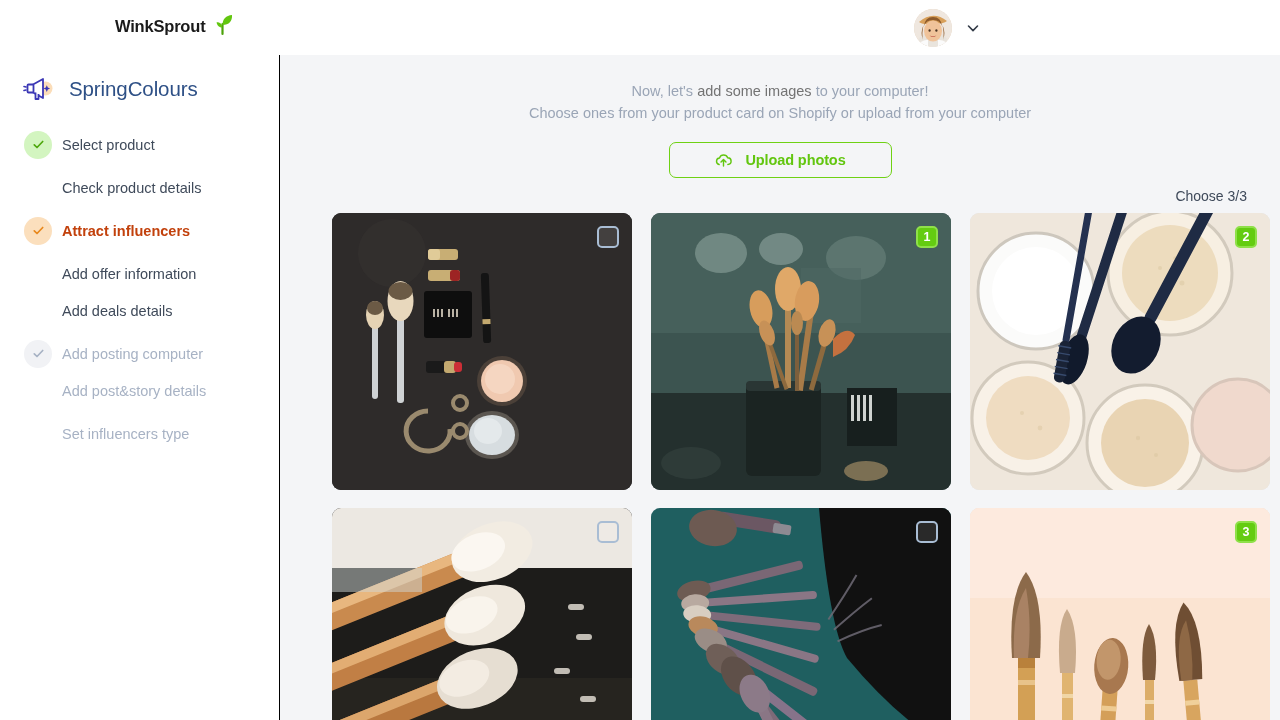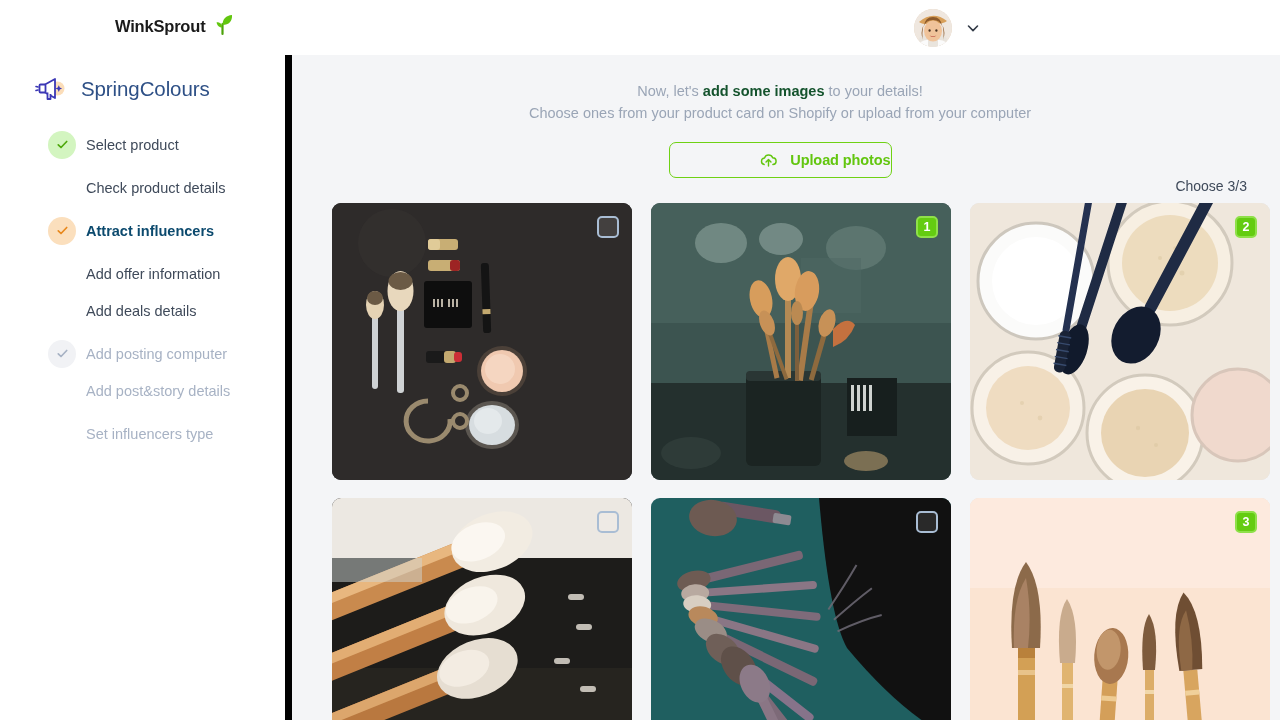--- a/index.html
+++ b/index.html
@@ -33,77 +33,77 @@
     display: flex; align-items: center; gap: 14px;
   }
   .avatar {
     width: 38px; height: 38px; border-radius: 50%;
     overflow: hidden; background: #e7d7c6; display:block;
   }
   .chev { width: 14px; height: 14px; display:block; }
 
   
   .sidebar {
-    position: absolute; left: 12px; top: 55px;
+    position: absolute; left: 0; top: 55px;
     width: 280px; height: 665px;
     background: #ffffff;
-    border-right: 7px solid #000000;
+    border-right: 1px solid #000000;
     z-index: 10;
   }
   .camp-head {
     display: flex; align-items: center; gap: 13px;
     padding: 17px 0 0 22px;
   }
   .camp-title {
     font-size: 20.5px; font-weight: 400; color: #2e5086;
     letter-spacing: -0.1px;
   }
   .megaphone { width: 34px; height: 34px; display:block; }
 
   .steps { margin-top: 22px; }
   .step {
     display: flex; align-items: center;
-    height: 33px; padding-left: 36px;
+    height: 33px; padding-left: 24px;
     margin-bottom: 4px;
   }
   .step-circle {
     width: 28px; height: 28px; border-radius: 50%;
     display: flex; align-items: center; justify-content: center;
     flex: 0 0 28px;
   }
   .step-circle.green { background: #d3f5c0; }
   .step-circle.peach { background: #fbdfbd; }
   .step-circle.grey  { background: #f1f2f5; }
   .step-circle.none  { background: transparent; }
   .step-label {
     margin-left: 10px; font-size: 14.5px; color: #3f4a5a;
     white-space: nowrap;
   }
-  .step-label.bold { font-weight: 700; color: #0c4a6e; }
+  .step-label.bold { font-weight: 700; color: #c2410c; }
   .step-label.muted { color: #a7b2c4; }
-  .step.sub { padding-left: 36px; }
+  .step.sub { padding-left: 24px; }
   .step.sub .step-circle { background: transparent; }
   .step.gap-top { margin-top: 10px; }
 
   
   .main {
     position: absolute; left: 280px; top: 55px;
     width: 1000px; height: 665px;
     background: #f4f5f7;
     overflow: hidden;
   }
   .intro { text-align: center; padding-top: 25px; }
   .intro-line {
     font-size: 14.5px; color: #9aa5b6; line-height: 22px;
   }
-  .intro-line b { color: #14532d; font-weight: 700; }
+  .intro-line b { color: #737373; font-weight: 400; }
 
   .upload-btn {
-    display: flex; align-items: center; justify-content: flex-end; gap: 12px;
-    width: 223px; height: 36px; margin: 18px auto 0;
+    display: flex; align-items: center; justify-content: center; gap: 12px;
+    width: 223px; height: 36px; margin: 18px auto 10px;
     border: 1.6px solid #6fd114; border-radius: 7px;
     background: #f4f5f7; cursor: pointer;
   }
   .upload-label {
     font-size: 14.5px; font-weight: 700; color: #62c60f;
     letter-spacing: -0.1px;
   }
   .upload-icon { width: 19px; height: 19px; display:block; }
 
   .choose {
@@ -255,21 +255,21 @@
       <span class="step-label muted">Set influencers type</span>
     </div>
 
   </div>
 </div>
 
 <div class="main">
 
   <div class="intro">
     <div class="intro-line">
-      <span>Now, let's </span><b>add some images</b><span> to your details!</span>
+      <span>Now, let's </span><b>add some images</b><span> to your computer!</span>
     </div>
     <div class="intro-line">Choose ones from your product card on Shopify or upload from your computer</div>
   </div>
 
   <div class="upload-btn">
     <span class="upload-icon">
       <svg viewBox="0 0 20 20" width="19" height="19">
         <path d="M5.4 14.2 A3.5 3.5 0 0 1 5.8 7.3 A4.6 4.6 0 0 1 14.4 7.2 A3.5 3.5 0 0 1 14.6 14.2" stroke="#62c60f" stroke-width="1.5" fill="none" stroke-linecap="round"></path>
         <path d="M10 15.8 L10 9.2 M7.4 11.6 L10 9 L12.6 11.6" stroke="#62c60f" stroke-width="1.5" fill="none" stroke-linecap="round" stroke-linejoin="round"></path>
       </svg>

